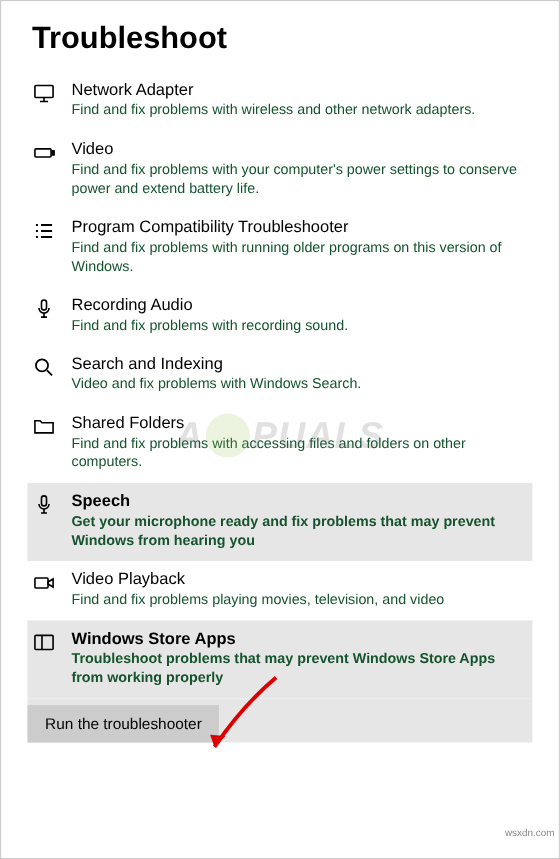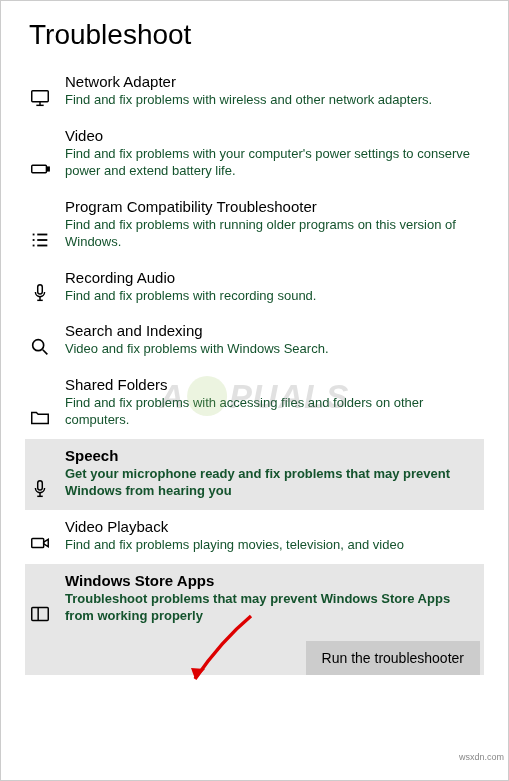--- a/index.html
+++ b/index.html
@@ -12,28 +12,28 @@
       background: #fff;
       width: 509px;
       height: 781px;
       border: 1px solid #ccc;
       padding: 18px 24px 18px 24px;
       overflow: hidden;
       position: relative;
     }
     h1 {
       font-size: 28px;
-      font-weight: 400;
+      font-weight: 700;
       color: #000;
       margin-bottom: 14px;
       padding-left: 4px;
     }
     .item {
       display: flex;
-      align-items: flex-end;
+      align-items: flex-start;
       padding: 8px 4px 10px 4px;
       cursor: pointer;
     }
     .item.highlight {
       background: #e6e6e6;
       font-weight: bold;
     }
     .icon-wrap {
       width: 36px;
       flex-shrink: 0;
@@ -53,21 +53,21 @@
       font-size: 13px;
       color: #14532d;
       line-height: 1.35;
     }
     .icon-svg {
       width: 22px;
       height: 22px;
     }
     .button-row {
       display: flex;
-      justify-content: flex-end;
+      justify-content: flex-start;
       padding: 6px 4px 0 0;
       background: #e6e6e6;
     }
     .btn {
       background: #ccc;
       border: none;
       padding: 9px 16px;
       font-size: 14px;
       font-family: inherit;
       cursor: pointer;

